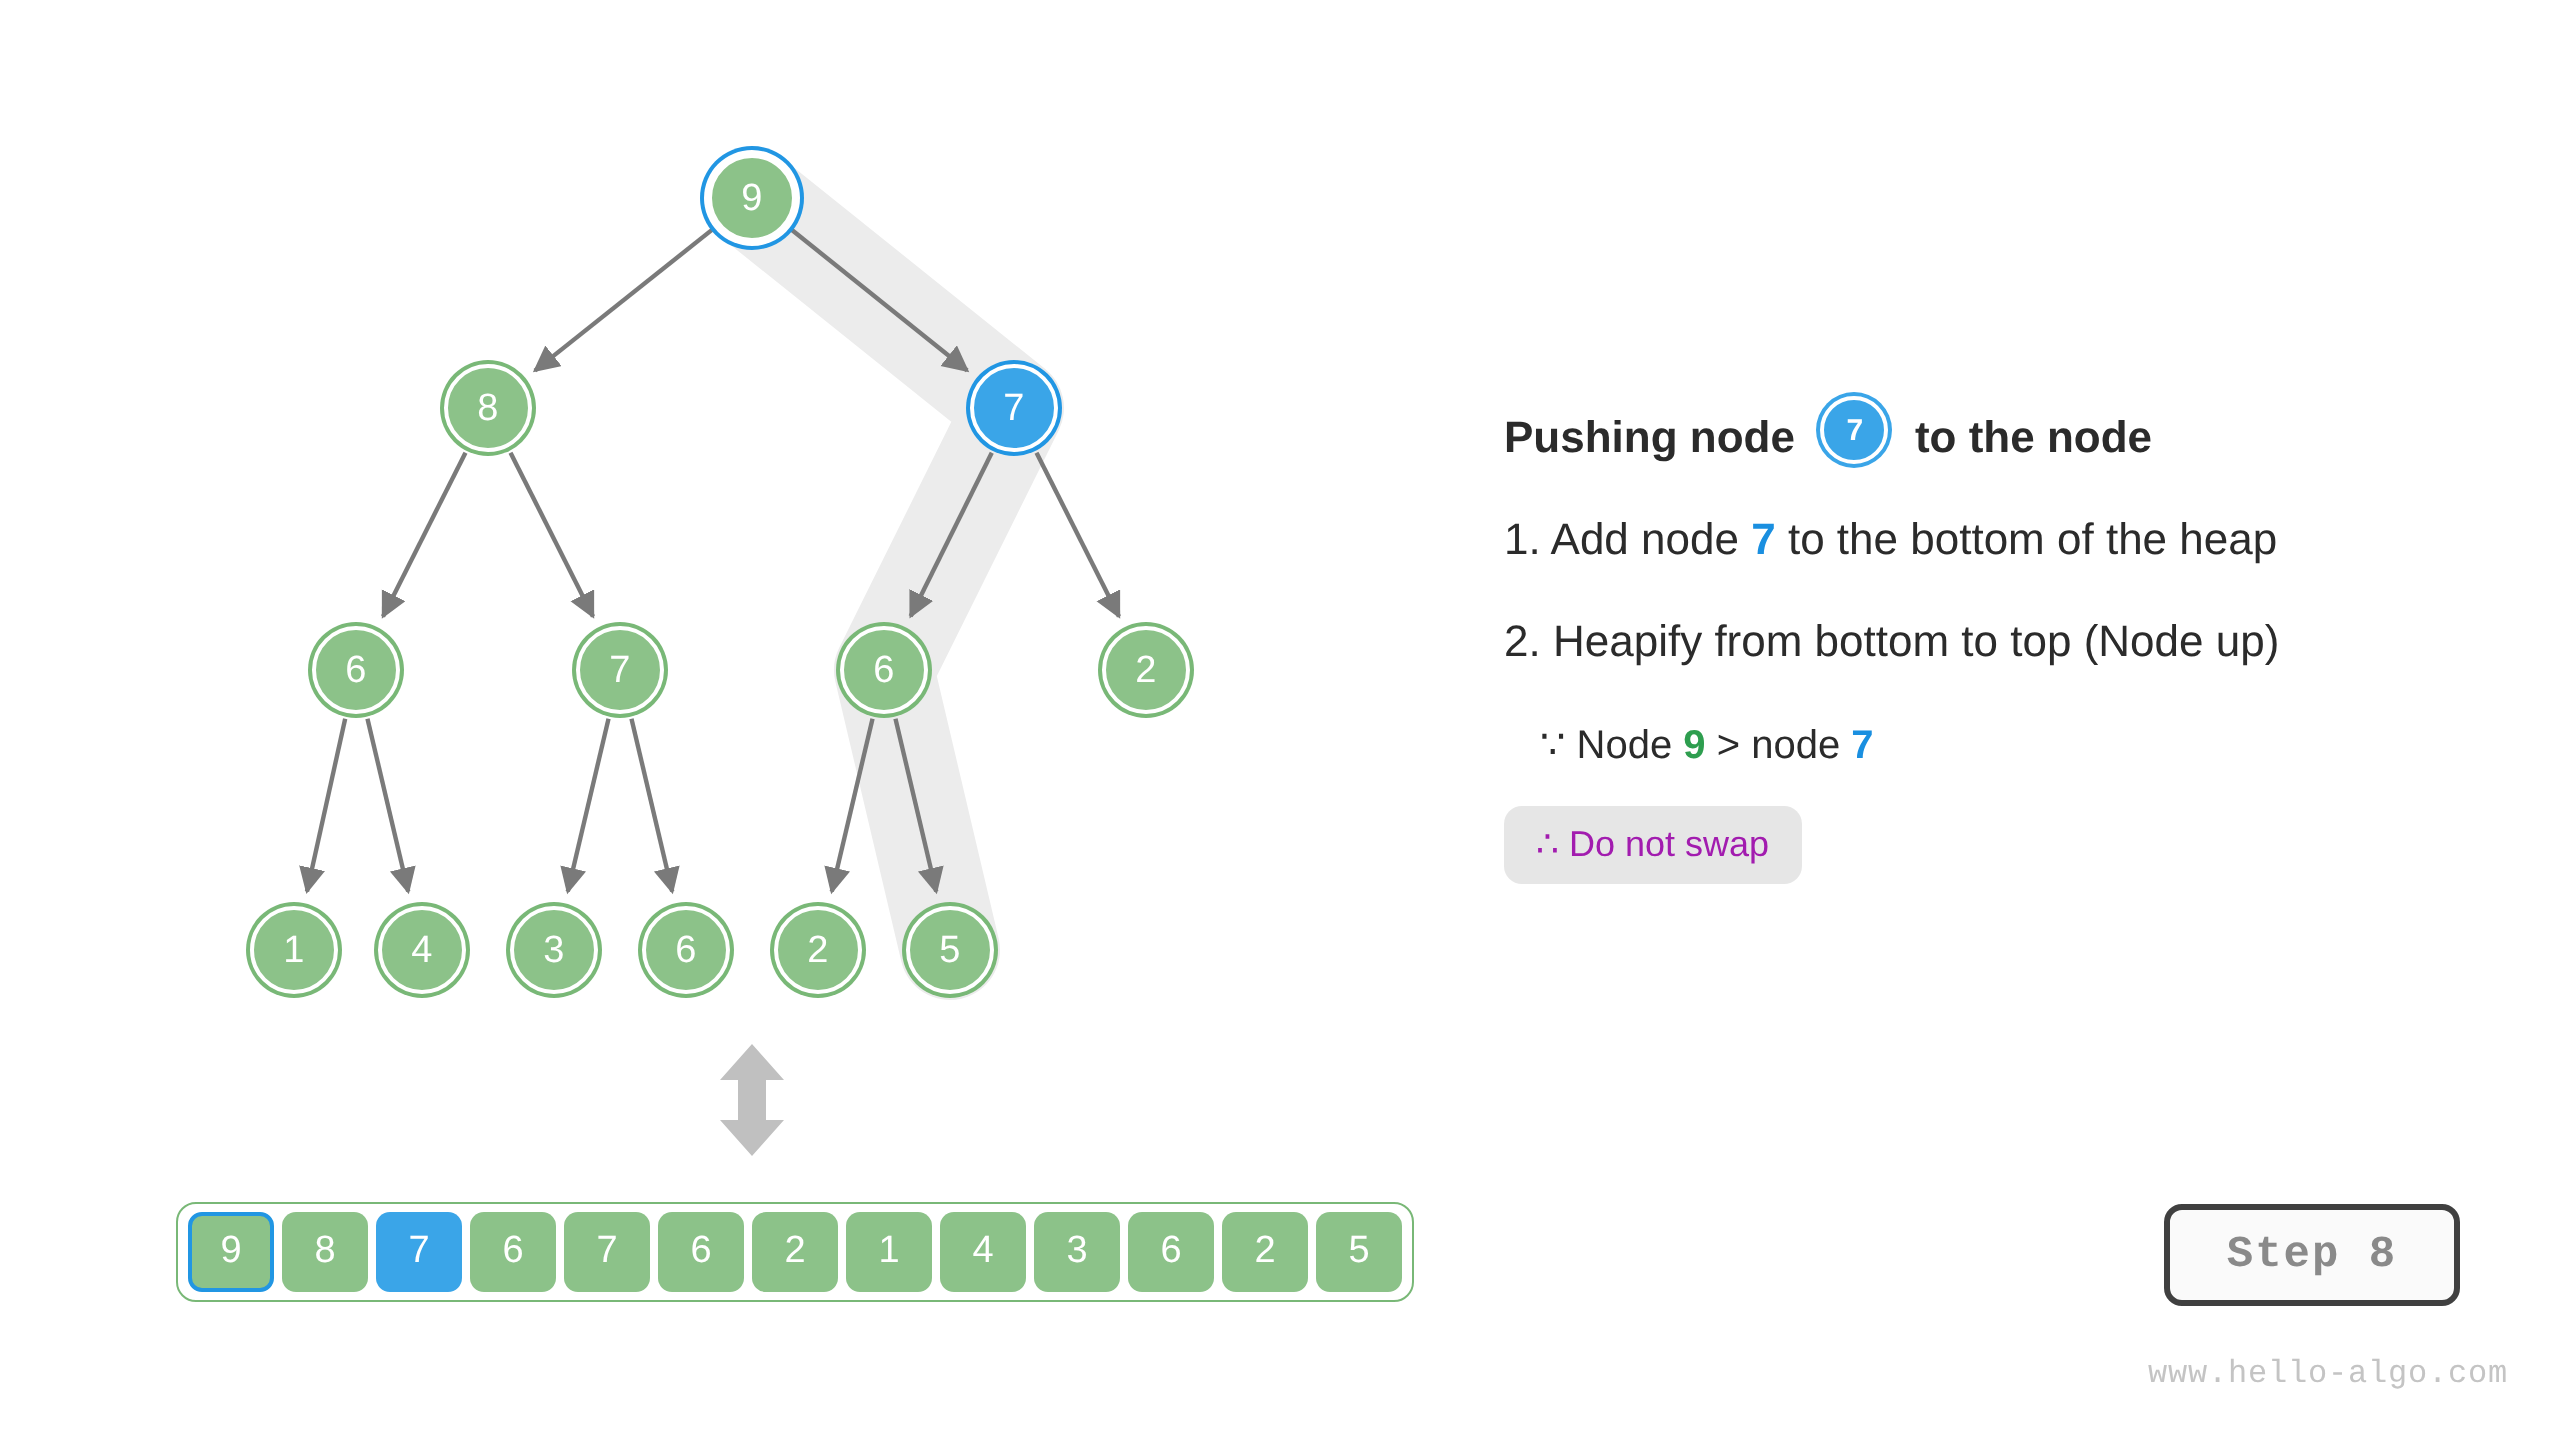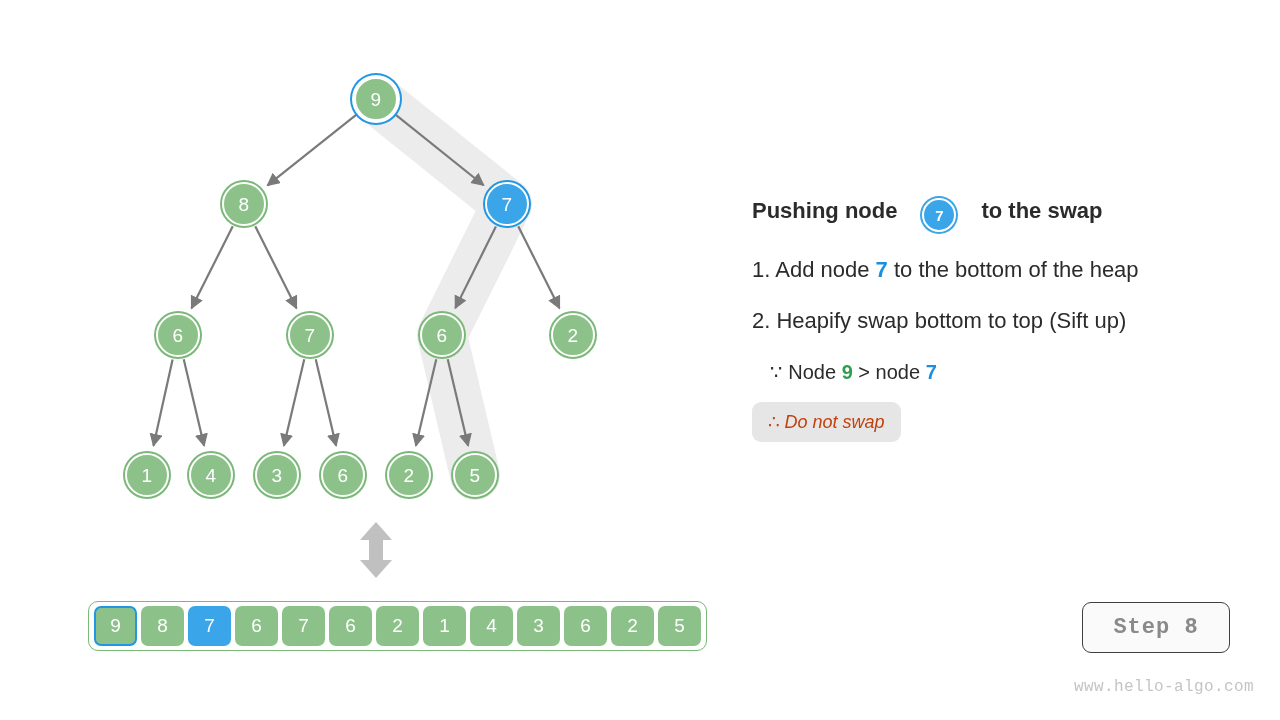--- a/index.html
+++ b/index.html
@@ -41,49 +41,49 @@
     color:#ffffff;font-size:19px;font-weight:400;
     background:#8cc289;border:2px solid transparent;
   }
   .cell.blue{background:#3aa5e8;}
   .cell.outlined{border:2px solid #2196e3;}
 
   
   #panel{position:absolute;left:752px;top:198px;width:500px;}
   #panel-title{
     font-size:22px;font-weight:bold;color:#2b2b2b;
-    display:flex;align-items:flex-start;gap:21px;white-space:nowrap;
+    display:flex;align-items:flex-end;gap:9px;white-space:nowrap;
   }
   .title-badge{
     width:30px;height:30px;border-radius:50%;background:#3aa5e8;
     border:2px solid #ffffff;box-shadow:0 0 0 2px #3aa5e8;
     display:inline-flex;align-items:center;justify-content:center;
     color:#ffffff;font-size:15px;font-weight:bold;flex:none;
     margin:0 4px;
   }
   .step-line{
     font-size:22px;color:#2b2b2b;margin-top:25px;white-space:nowrap;
   }
   .step-line .b{color:#1a8fe0;font-weight:bold;}
   #reason-line{
     font-size:20px;color:#2b2b2b;margin-top:26px;margin-left:18px;white-space:nowrap;
   }
   #reason-line .g{color:#2e9e4f;font-weight:bold;}
   #reason-line .b{color:#1a8fe0;font-weight:bold;}
   #conclusion{
     display:inline-block;margin-top:18px;
     background:#e6e6e6;border-radius:9px;
-    padding:9px 16px;font-size:18px;color:#c2410c;white-space:nowrap;font-style:italic;
+    padding:9px 16px;font-size:18px;color:#a21caf;white-space:nowrap;
   }
 
   
   #step-badge{
     position:absolute;left:1082px;top:602px;width:148px;height:51px;
     box-sizing:border-box;
-    border:1px solid #404040;border-radius:9px;background:#fafafa;
+    border:3px solid #404040;border-radius:9px;background:#fafafa;
     display:flex;align-items:center;justify-content:center;
     font-family:"Liberation Mono","DejaVu Sans Mono",monospace;
     font-size:22px;font-weight:bold;color:#8a8a8a;letter-spacing:1px;
   }
   #watermark{
     position:absolute;left:1074px;top:678px;
     font-family:"Liberation Mono","DejaVu Sans Mono",monospace;
     font-size:16px;color:#c4c4c4;letter-spacing:0.4px;
   }
 </style>
@@ -151,33 +151,33 @@
       <div class="cell">6</div>
       <div class="cell">2</div>
       <div class="cell">5</div>
     </div>
 
   <div id="panel">
 
     <div id="panel-title">
       <span>Pushing node</span>
       <span class="title-badge">7</span>
-      <span>to the swap</span>
+      <span>to the node</span>
     </div>
 
     <div class="step-line">
       <span>1.</span>
       <span>Add node</span>
       <span class="b">7</span>
       <span>to the bottom of the heap</span>
     </div>
 
     <div class="step-line">
       <span>2.</span>
-      <span>Heapify swap bottom to top (Sift up)</span>
+      <span>Heapify from bottom to top (Node up)</span>
     </div>
 
     <div id="reason-line">
       <span>∵</span>
       <span>Node</span>
       <span class="g">9</span>
       <span>&gt;</span>
       <span>node</span>
       <span class="b">7</span>
     </div>

